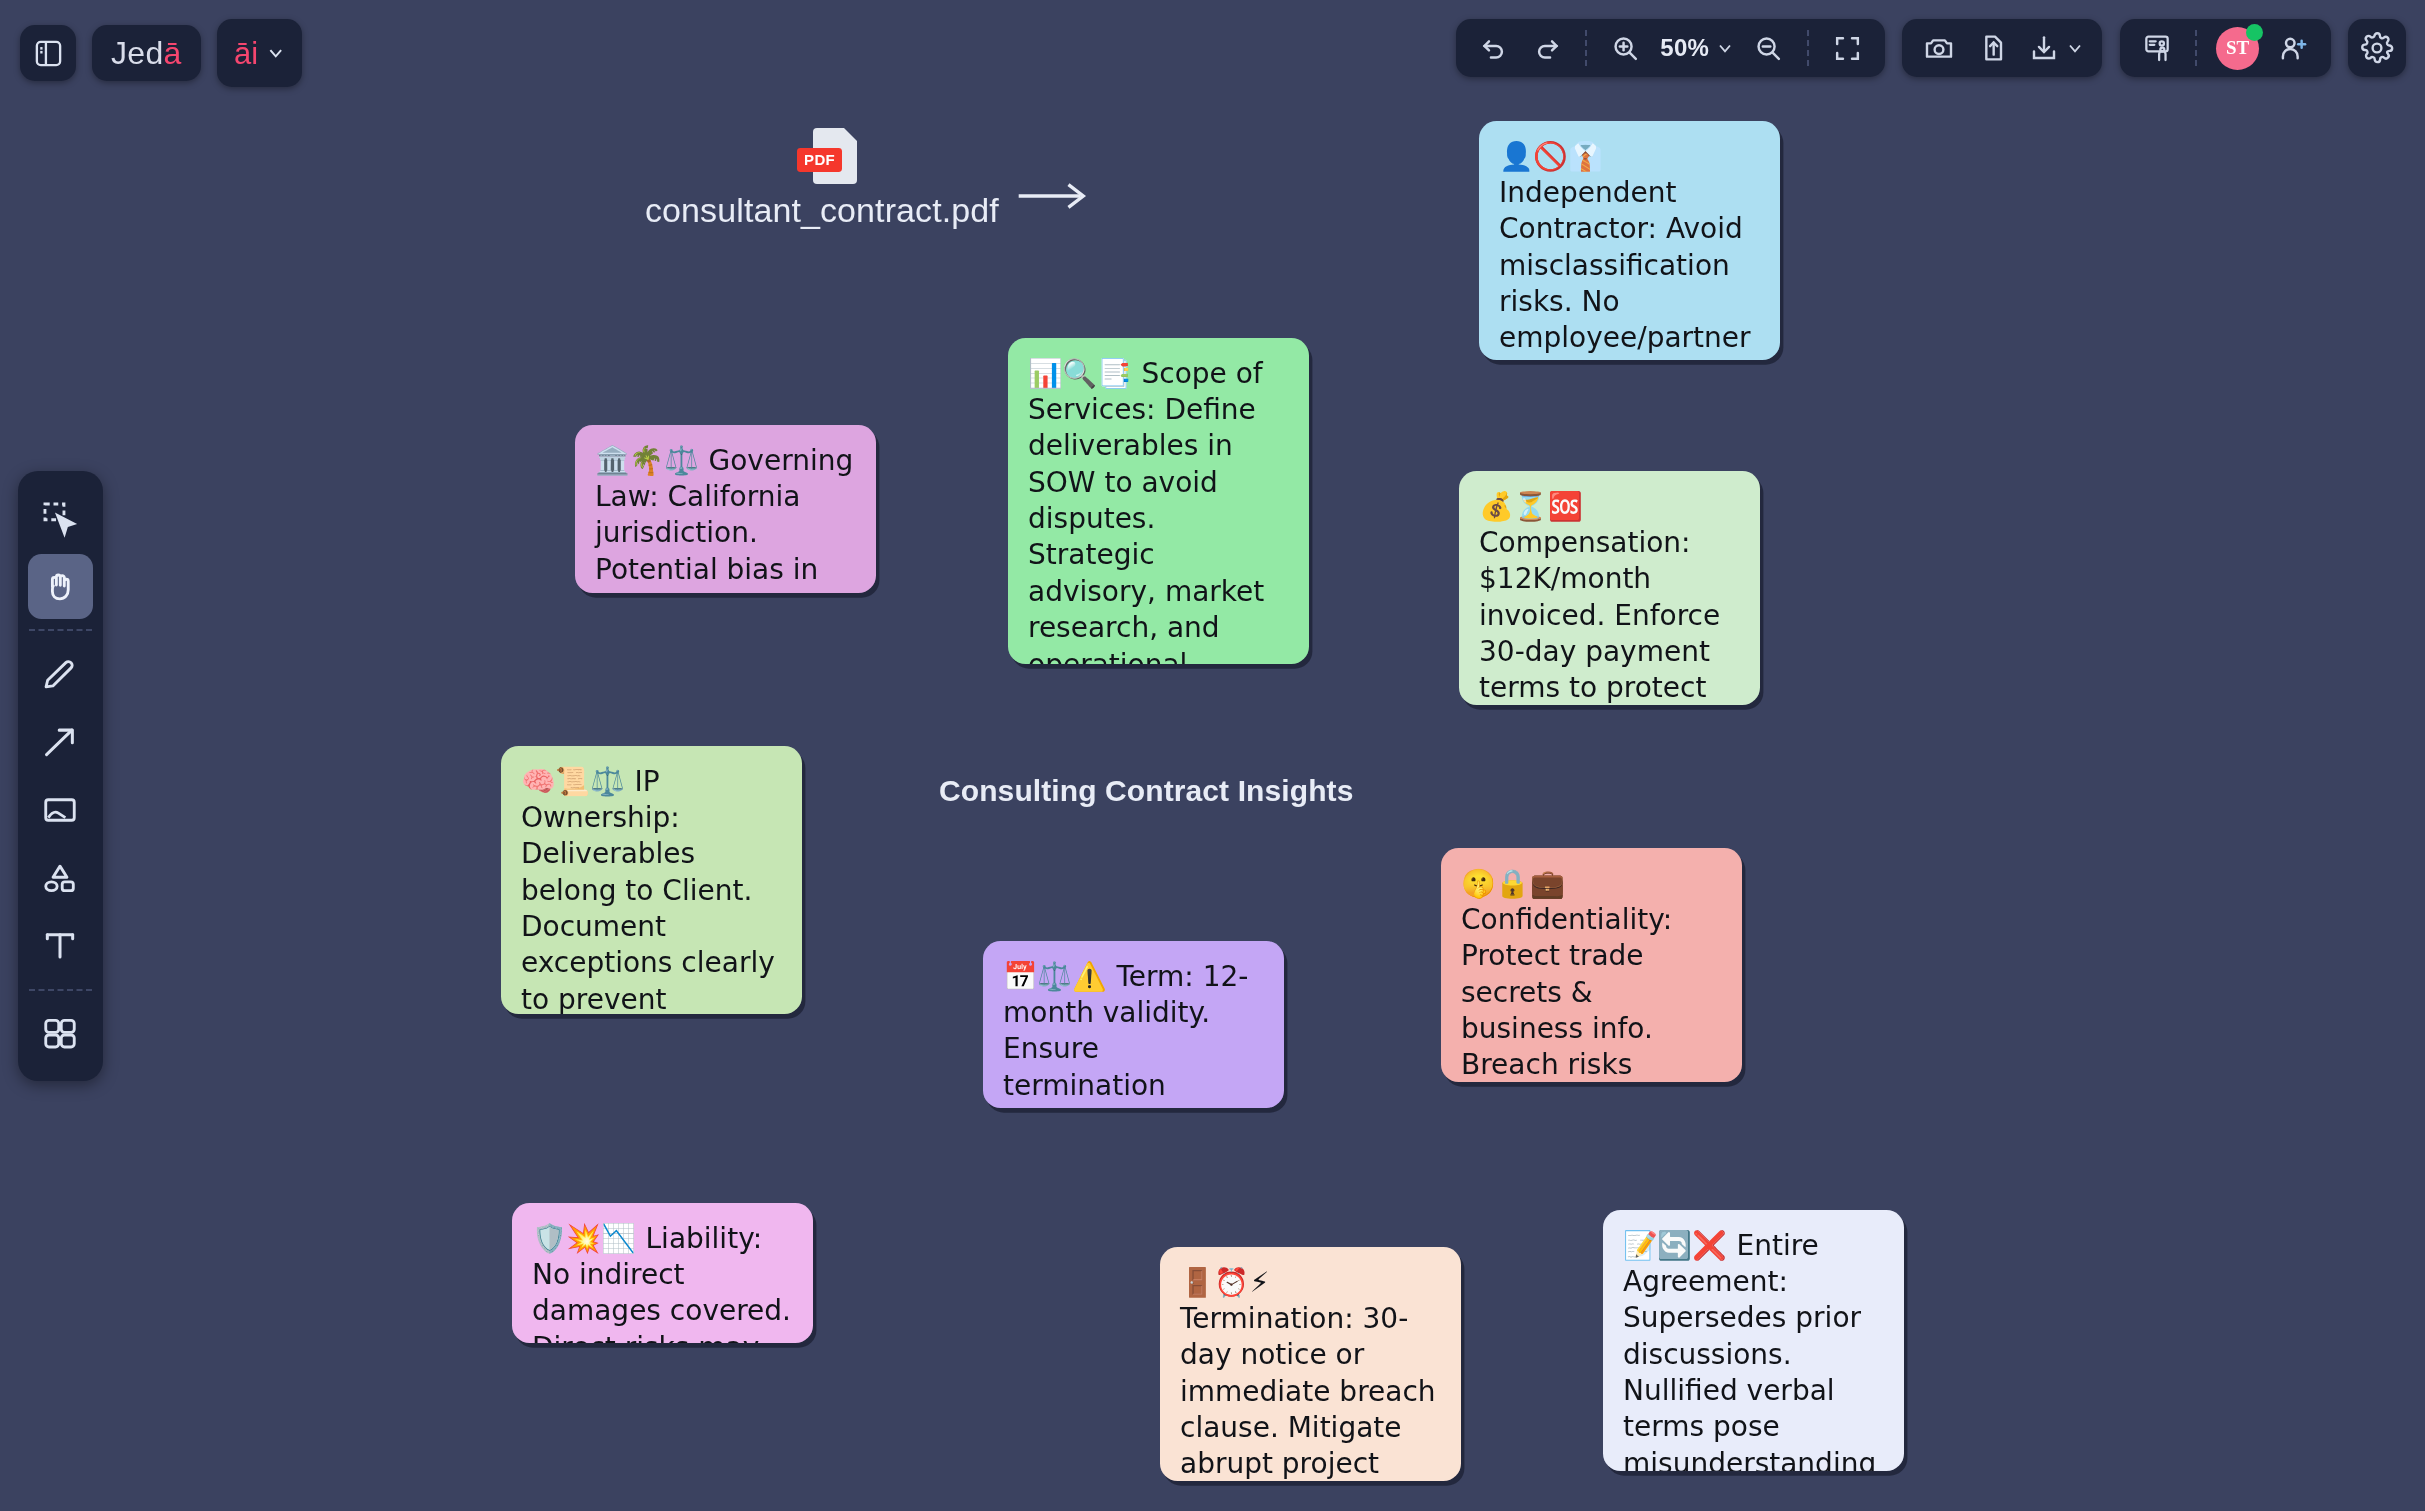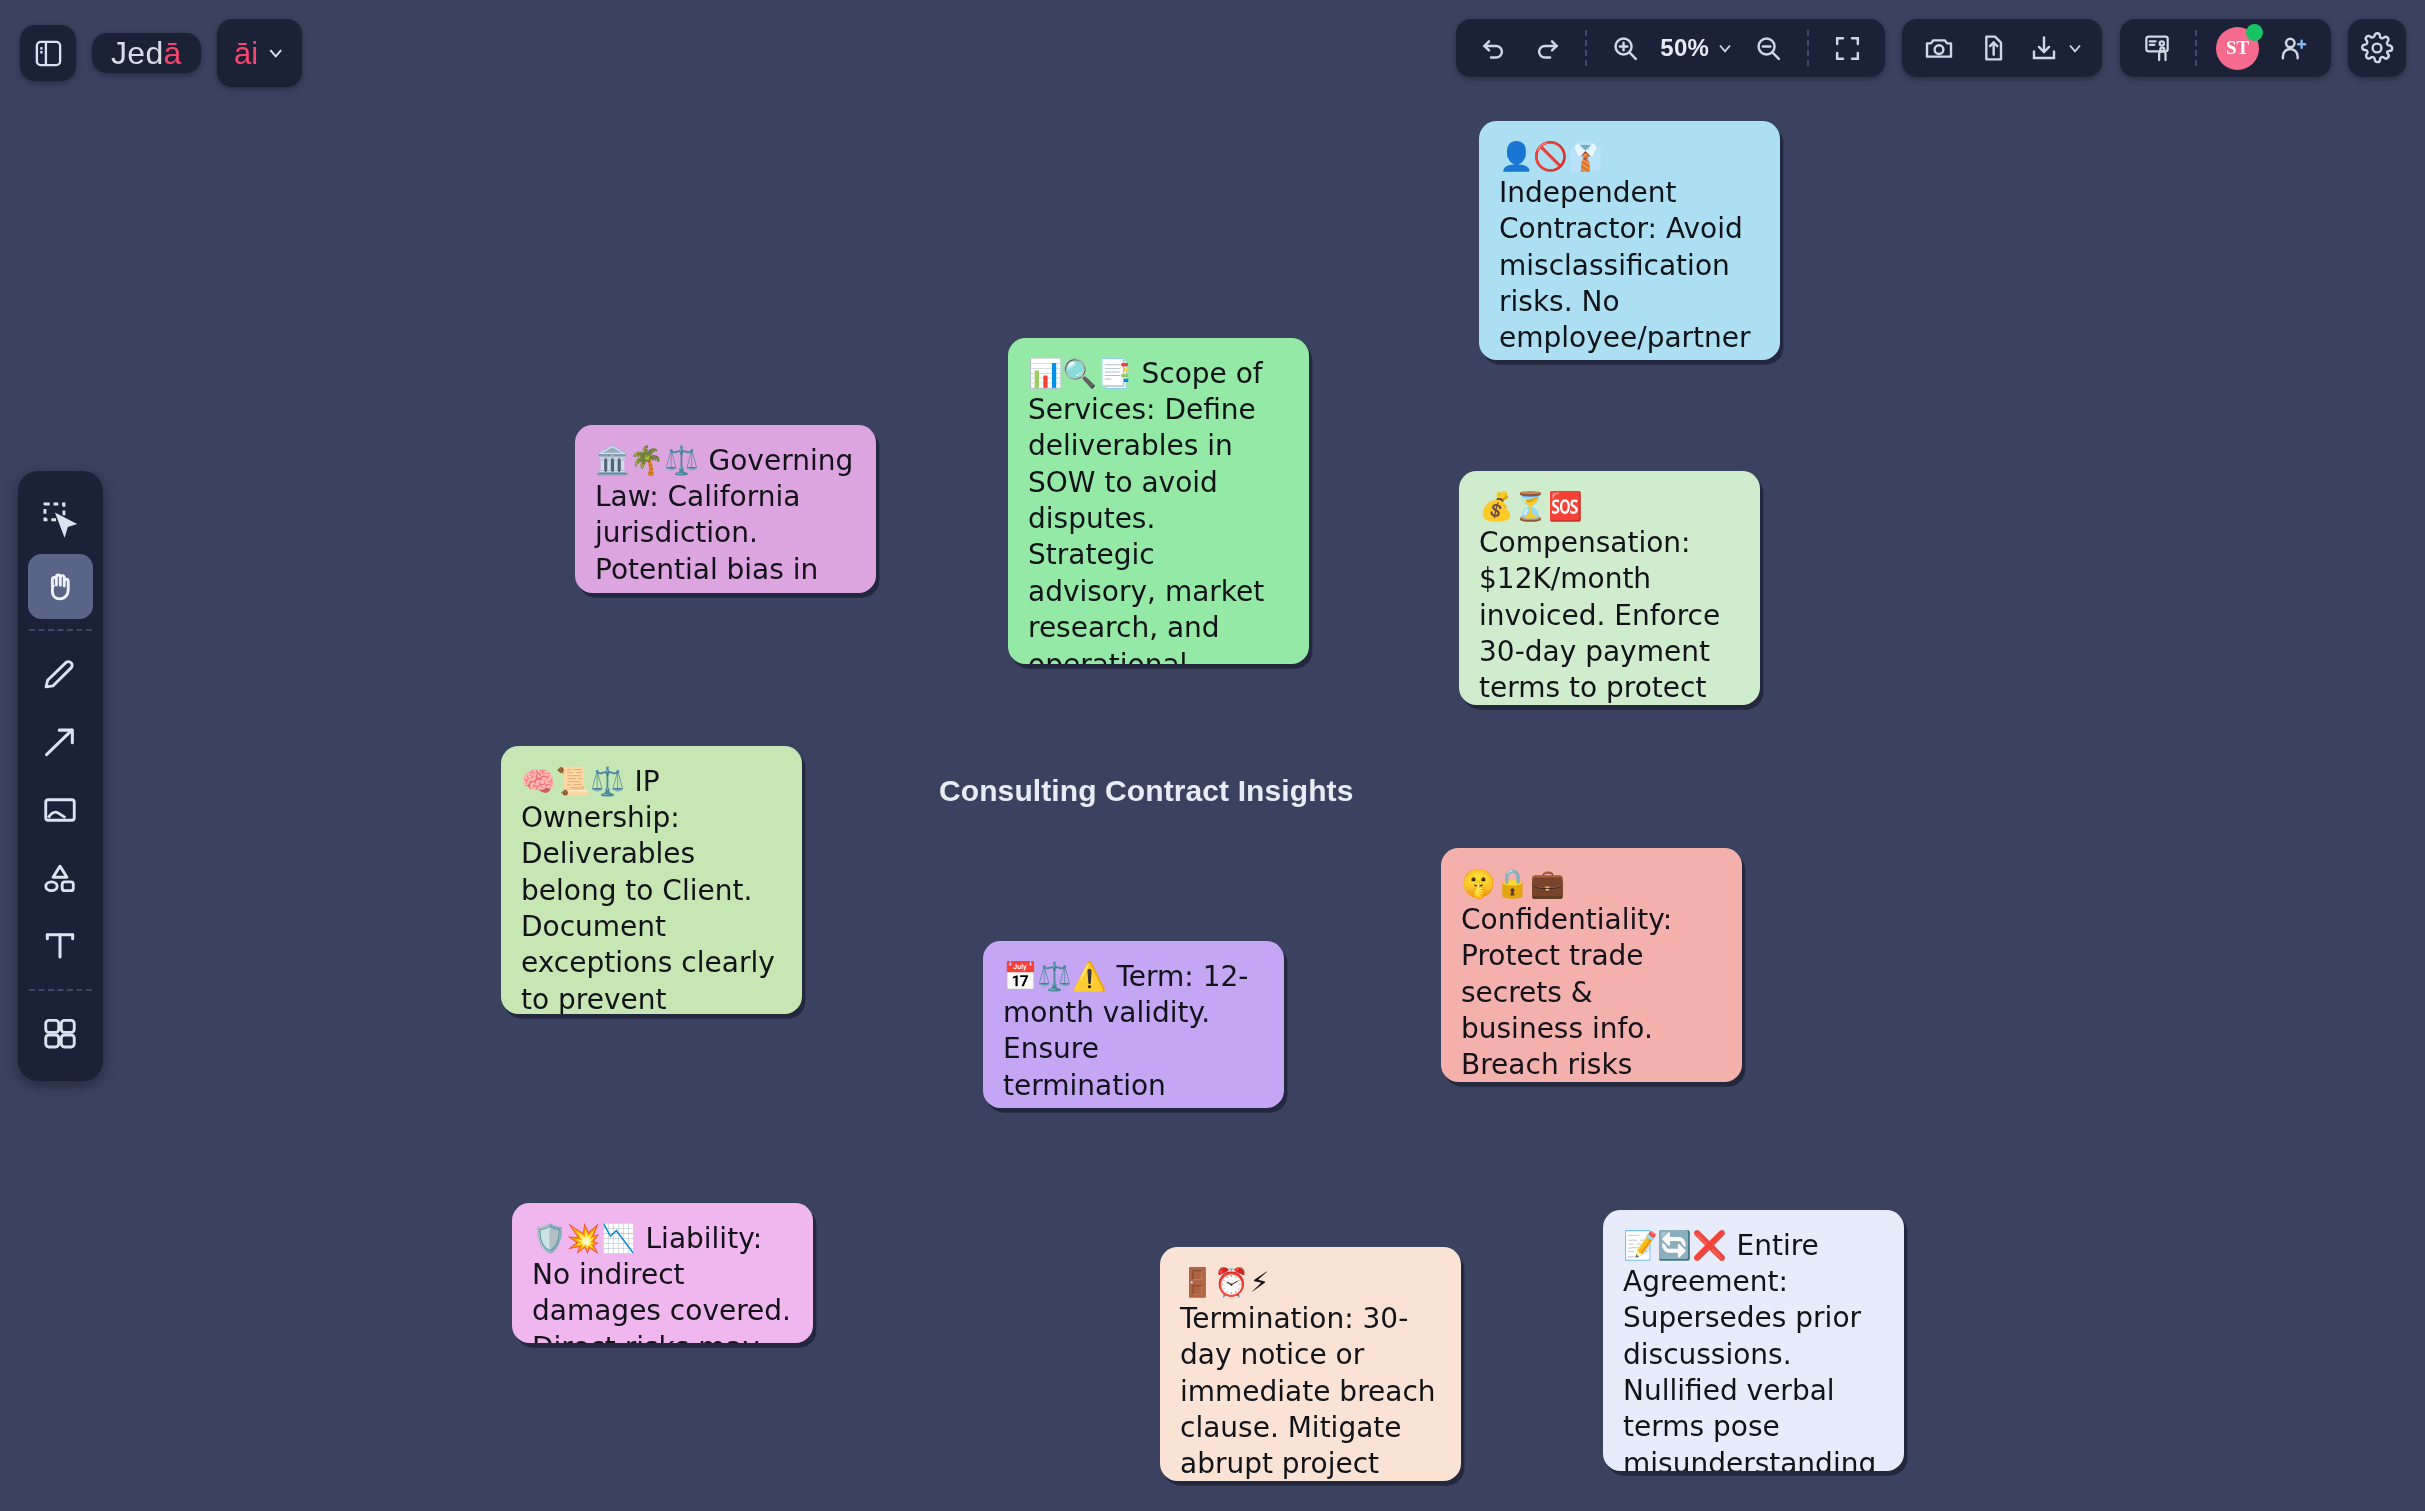--- a/index.html
+++ b/index.html
@@ -13,21 +13,21 @@
   #app { position: relative; width: 2426px; height: 1511px; background: #3b4260; }
 
   
   .topbar-left { position: absolute; top: 19px; left: 20px; display: flex; align-items: center; gap: 16px; z-index: 40; }
   .icon-btn-sq {
     width: 56px; height: 56px; border-radius: 15px;
     background: #1b2238; display: flex; align-items: center; justify-content: center;
     box-shadow: 0 2px 6.7px rgba(0,0,0,.35);
   }
   .logo-pill {
-    height: 40px; padding: 0 19px; border-radius: 15px; background: #1b2238;
+    height: 56px; padding: 0 19px; border-radius: 15px; background: #1b2238;
     display: flex; align-items: center; justify-content: center;
     box-shadow: 0 2px 6.7px rgba(0,0,0,.35);
   }
   .logo-text { font-size: 32px; font-weight: 400; color: #d9ddea; letter-spacing: 0.3px; line-height: 1; }
   .logo-text .accent { color: #f5466f; }
   .ai-pill {
     height: 68px; padding: 0 16px 0 17.5px; border-radius: 15px; background: #1b2238;
     display: flex; align-items: center; gap: 6.7px;
     box-shadow: 0 2px 6.7px rgba(0,0,0,.35);
   }
@@ -103,20 +103,34 @@
     position: absolute; color: #e8ecf6; font-size: 30px; letter-spacing: 0.1px; white-space: nowrap; font-weight: bold;
   }
 </style>
 </head>
 <body>
 
 <div id="app">
 
   <div class="canvas">
 
+    <div class="file-node" style="left:645px; top:128px;">
+      <div class="file-row">
+        <div style="display:flex;flex-direction:column;align-items:center;">
+          <div class="pdf-icon" style="margin-left:27px;">
+            <span class="pdf-badge">PDF</span>
+          </div>
+          <div class="file-label">consultant_contract.pdf</div>
+        </div>
+        <svg width="74" height="34" viewBox="0 0 110 50" style="margin-top:35px;">
+          <line x1="4" y1="25" x2="96" y2="25" stroke="#e8ecf6" stroke-width="5"></line>
+          <polyline points="78,8 100,25 78,42" fill="none" stroke="#e8ecf6" stroke-width="5"></polyline>
+        </svg>
+      </div>
+    </div>
 
     <div class="board-title" style="left:939px; top:774px;">Consulting Contract Insights</div>
 
     <div class="note" style="left:1479px; top:121px; width:301px; height:239px; background:#addff2;">
       <span class="emj">👤🚫👔</span><br>
       <span>Independent Contractor: Avoid misclassification risks. No employee/partner status.</span>
     </div>
 
     <div class="note" style="left:1008px; top:338px; width:301px; height:326px; background:#93e9a5;">
       <span class="emj">📊🔍📑</span>

